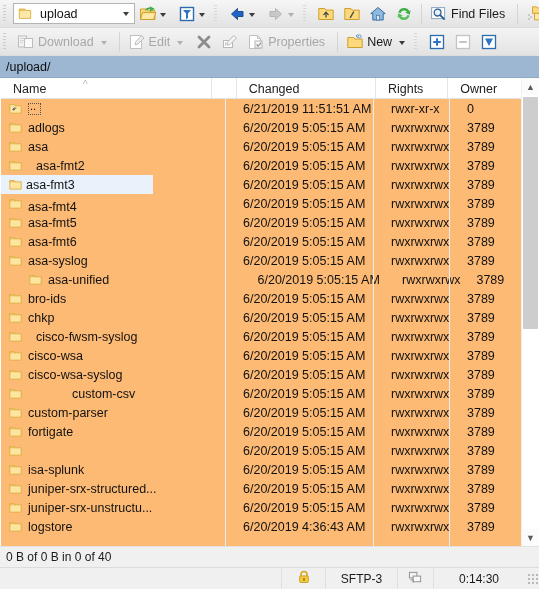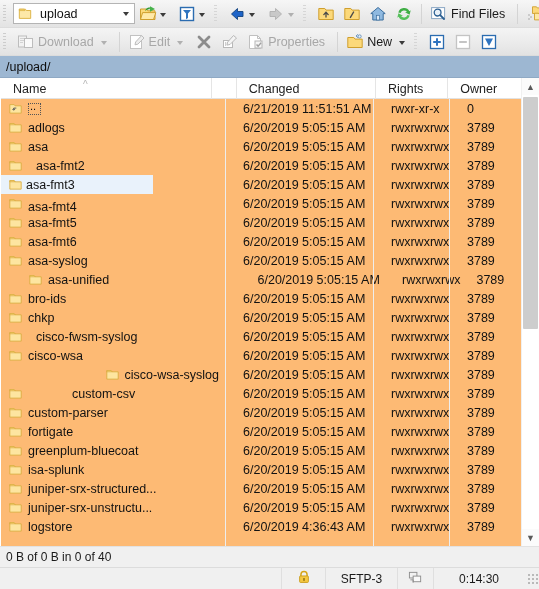--- a/index.html
+++ b/index.html
@@ -548,21 +548,21 @@
               </svg>
             </span>
             <span style="margin-left: 2px;">cisco-wsa</span>
           </div>
           <div class="cell size" style="width: 0px;"></div>
           <div class="cell" style="width: 148px;">6/20/2019 5:05:15 AM</div>
           <div class="cell" style="width: 76px;">rwxrwxrwx</div>
           <div class="cell" style="width: 70px;">3789</div>
         </div>
         <div class="row">
-          <div class="cell name" style="width: 224px; justify-content: flex-end;">
+          <div class="cell name" style="width: 224px;">
             <span style="flex: 0 0 auto; margin-left: 6px;">
               <svg viewBox="0 0 16 16" style="width:13px;height:13px;display:block">
                 <path d="M1 3.2h5.4l1 1.5H15v9H1z" fill="#fde5a0" stroke="#d7a93a" stroke-width="1"></path>
                 <path d="M1 3.2h5.4l1 1.5H1z" fill="#fbd97f" stroke="#d7a93a" stroke-width=".8"></path>
               </svg>
             </span>
             <span style="margin-left: 2px;">cisco-wsa-syslog</span>
           </div>
           <div class="cell size" style="width: 0px;"></div>
           <div class="cell" style="width: 148px;">6/20/2019 5:05:15 AM</div>
@@ -615,21 +615,20 @@
           <div class="cell" style="width: 70px;">3789</div>
         </div>
         <div class="row">
           <div class="cell name" style="width: 224px;">
             <span style="flex: 0 0 auto; margin-left: 6px;">
               <svg viewBox="0 0 16 16" style="width:13px;height:13px;display:block">
                 <path d="M1 3.2h5.4l1 1.5H15v9H1z" fill="#fde5a0" stroke="#d7a93a" stroke-width="1"></path>
                 <path d="M1 3.2h5.4l1 1.5H1z" fill="#fbd97f" stroke="#d7a93a" stroke-width=".8"></path>
               </svg>
             </span>
-            <span style="margin-left: 2px;">greenplum-bluecoat</span>
           </div>
           <div class="cell size" style="width: 0px;"></div>
           <div class="cell" style="width: 148px;">6/20/2019 5:05:15 AM</div>
           <div class="cell" style="width: 76px;">rwxrwxrwx</div>
           <div class="cell" style="width: 70px;">3789</div>
         </div>
         <div class="row">
           <div class="cell name" style="width: 224px;">
             <span style="flex: 0 0 auto; margin-left: 6px;">
               <svg viewBox="0 0 16 16" style="width:13px;height:13px;display:block">

